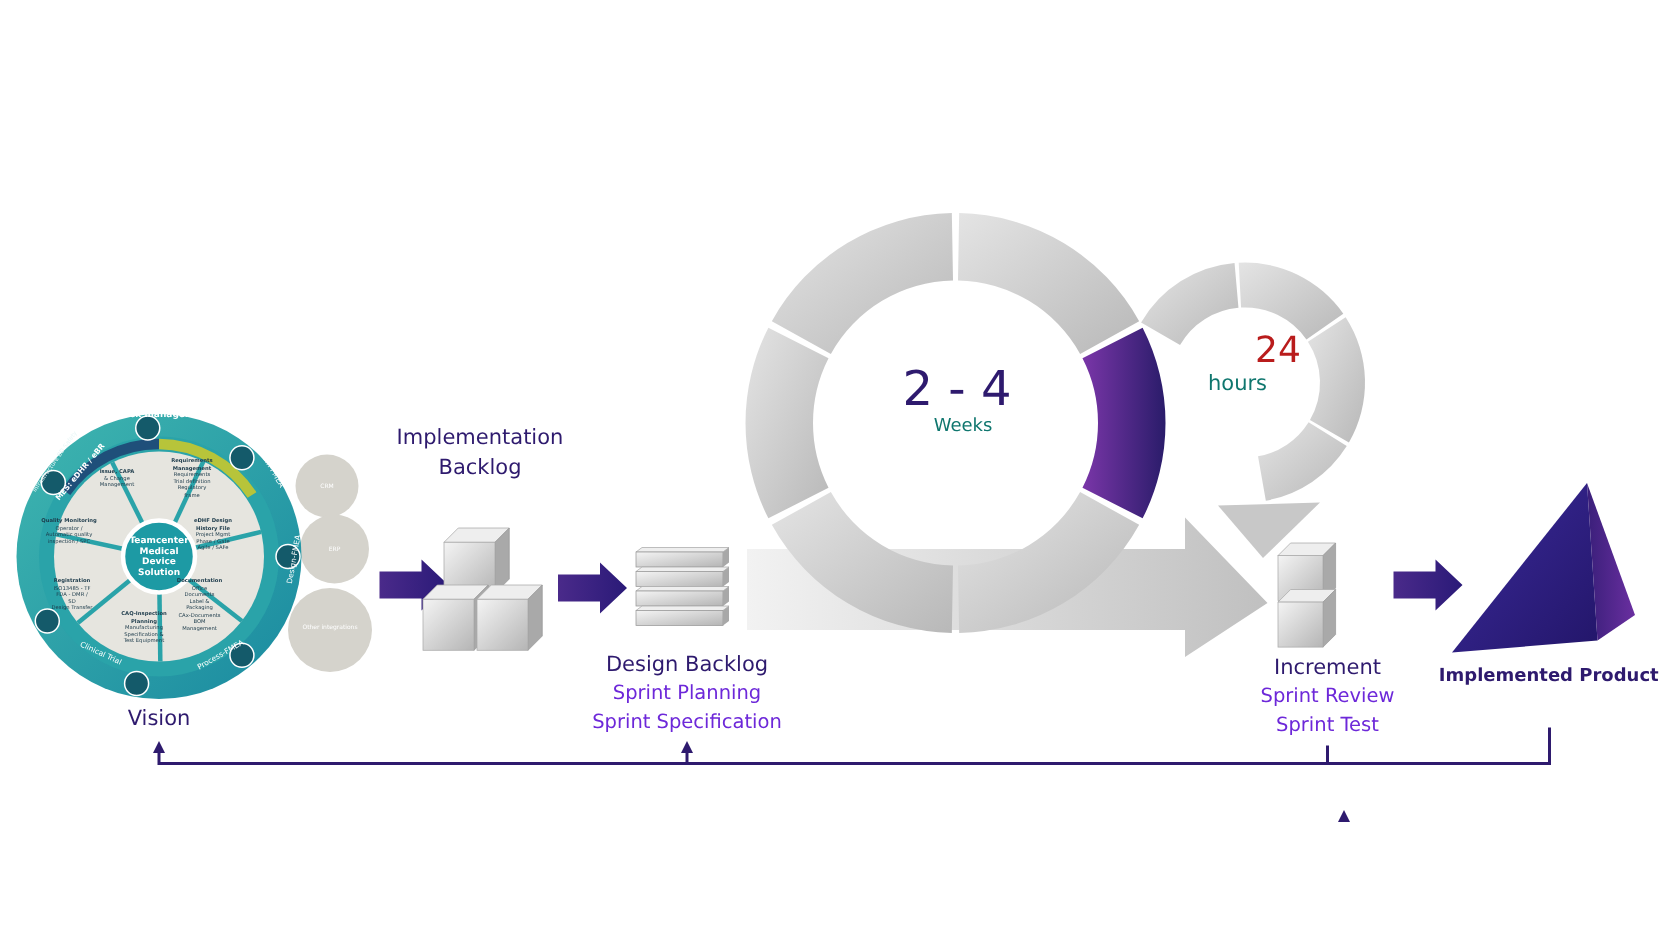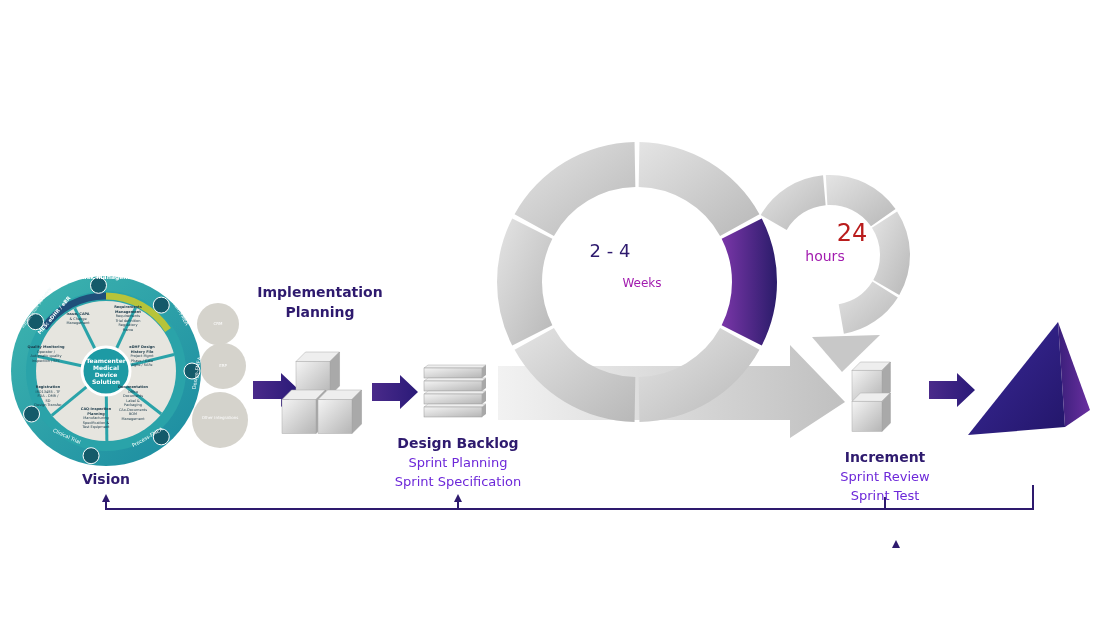--- a/index.html
+++ b/index.html
@@ -1,23 +1,23 @@
 <!DOCTYPE html>
 <html><head>
 <meta charset="utf-8">
 <style>
   html, body { margin: 0; padding: 0; background: #ffffff; }
   body { width: 1110px; height: 624px; position: relative; overflow: hidden;
          font-family: "DejaVu Sans", sans-serif; }
   #stage { position: absolute; left: 0; top: 0; width: 1110px; height: 624px; }
   .lbl { position: absolute; text-align: center; color: #2e1a6e; white-space: nowrap; }
-  .title { font-size: 14px; font-weight: bold; }
+  .title { font-size: 14px; font-weight: normal; }
   .sub { font-size: 13px; color: #6d28d9; }
   .big { font-size: 24px; color: #2e1a6e; }
-  .grey { color: #a21caf; }
+  .grey { color: #0f766e; }
 </style>
 </head>
 <body>
 
 <div id="stage">
   <svg id="svg" width="1110" height="624" viewBox="0 0 1110 624" style="position:absolute;left:0;top:0">
     <defs>
       <linearGradient id="gArrow" x1="0" x2="1" y1="0" y2="0">
         <stop offset="0" stop-color="#4a2a8a"></stop>
           <stop offset="1" stop-color="#2a1a78"></stop>
@@ -223,36 +223,37 @@
     </div>
 
   <div class="lbl" style="left:203px;top:321px;width:30px;font-size:4px;color:#fff;">CRM</div>
   <div class="lbl" style="left:208px;top:363px;width:30px;font-size:4px;color:#fff;">ERP</div>
   <div class="lbl" style="left:200px;top:415px;width:40px;font-size:4px;color:#fff;white-space:normal;">Other integrations</div>
 
   <div class="lbl title" style="left:66px;top:471px;width:80px;font-size:14px;text-align:center;">Vision</div>
 
   <div class="lbl title" style="left:245px;top:282px;width:150px;line-height:20px;">
     <div>Implementation</div>
-    <div>Planning</div>
+    <div>Backlog</div>
   </div>
 
   <div class="lbl" style="left:388px;top:434px;width:140px;line-height:19px;">
     <div class="title">Design Backlog</div>
     <div class="sub">Sprint Planning</div>
     <div class="sub">Sprint Specification</div>
   </div>
 
-  <div class="lbl big" style="left:560px;top:240px;width:100px;font-size:18px;">2 - 4</div>
+  <div class="lbl big" style="left:588px;top:240px;width:100px;font-size:32px;">2 - 4</div>
   <div class="lbl grey" style="left:592px;top:276px;width:100px;font-size:12px;">Weeks</div>
 
   <div class="lbl" style="left:822px;top:219px;width:60px;font-size:24px;color:#b91c1c;">24</div>
   <div class="lbl grey" style="left:795px;top:248px;width:60px;font-size:14px;">hours</div>
 
-  <div class="lbl" style="left:815px;top:448px;width:140px;line-height:19px;">
+  <div class="lbl" style="left:815px;top:436px;width:140px;line-height:19px;">
     <div class="title">Increment</div>
     <div class="sub">Sprint Review</div>
     <div class="sub">Sprint Test</div>
   </div>
 
   <div class="lbl" style="left:955px;top:441px;width:155px;line-height:19px;font-size:12px;font-weight:bold;">
+    <div>Implemented Product</div>
   </div>
 </div>
 
 </body></html>

